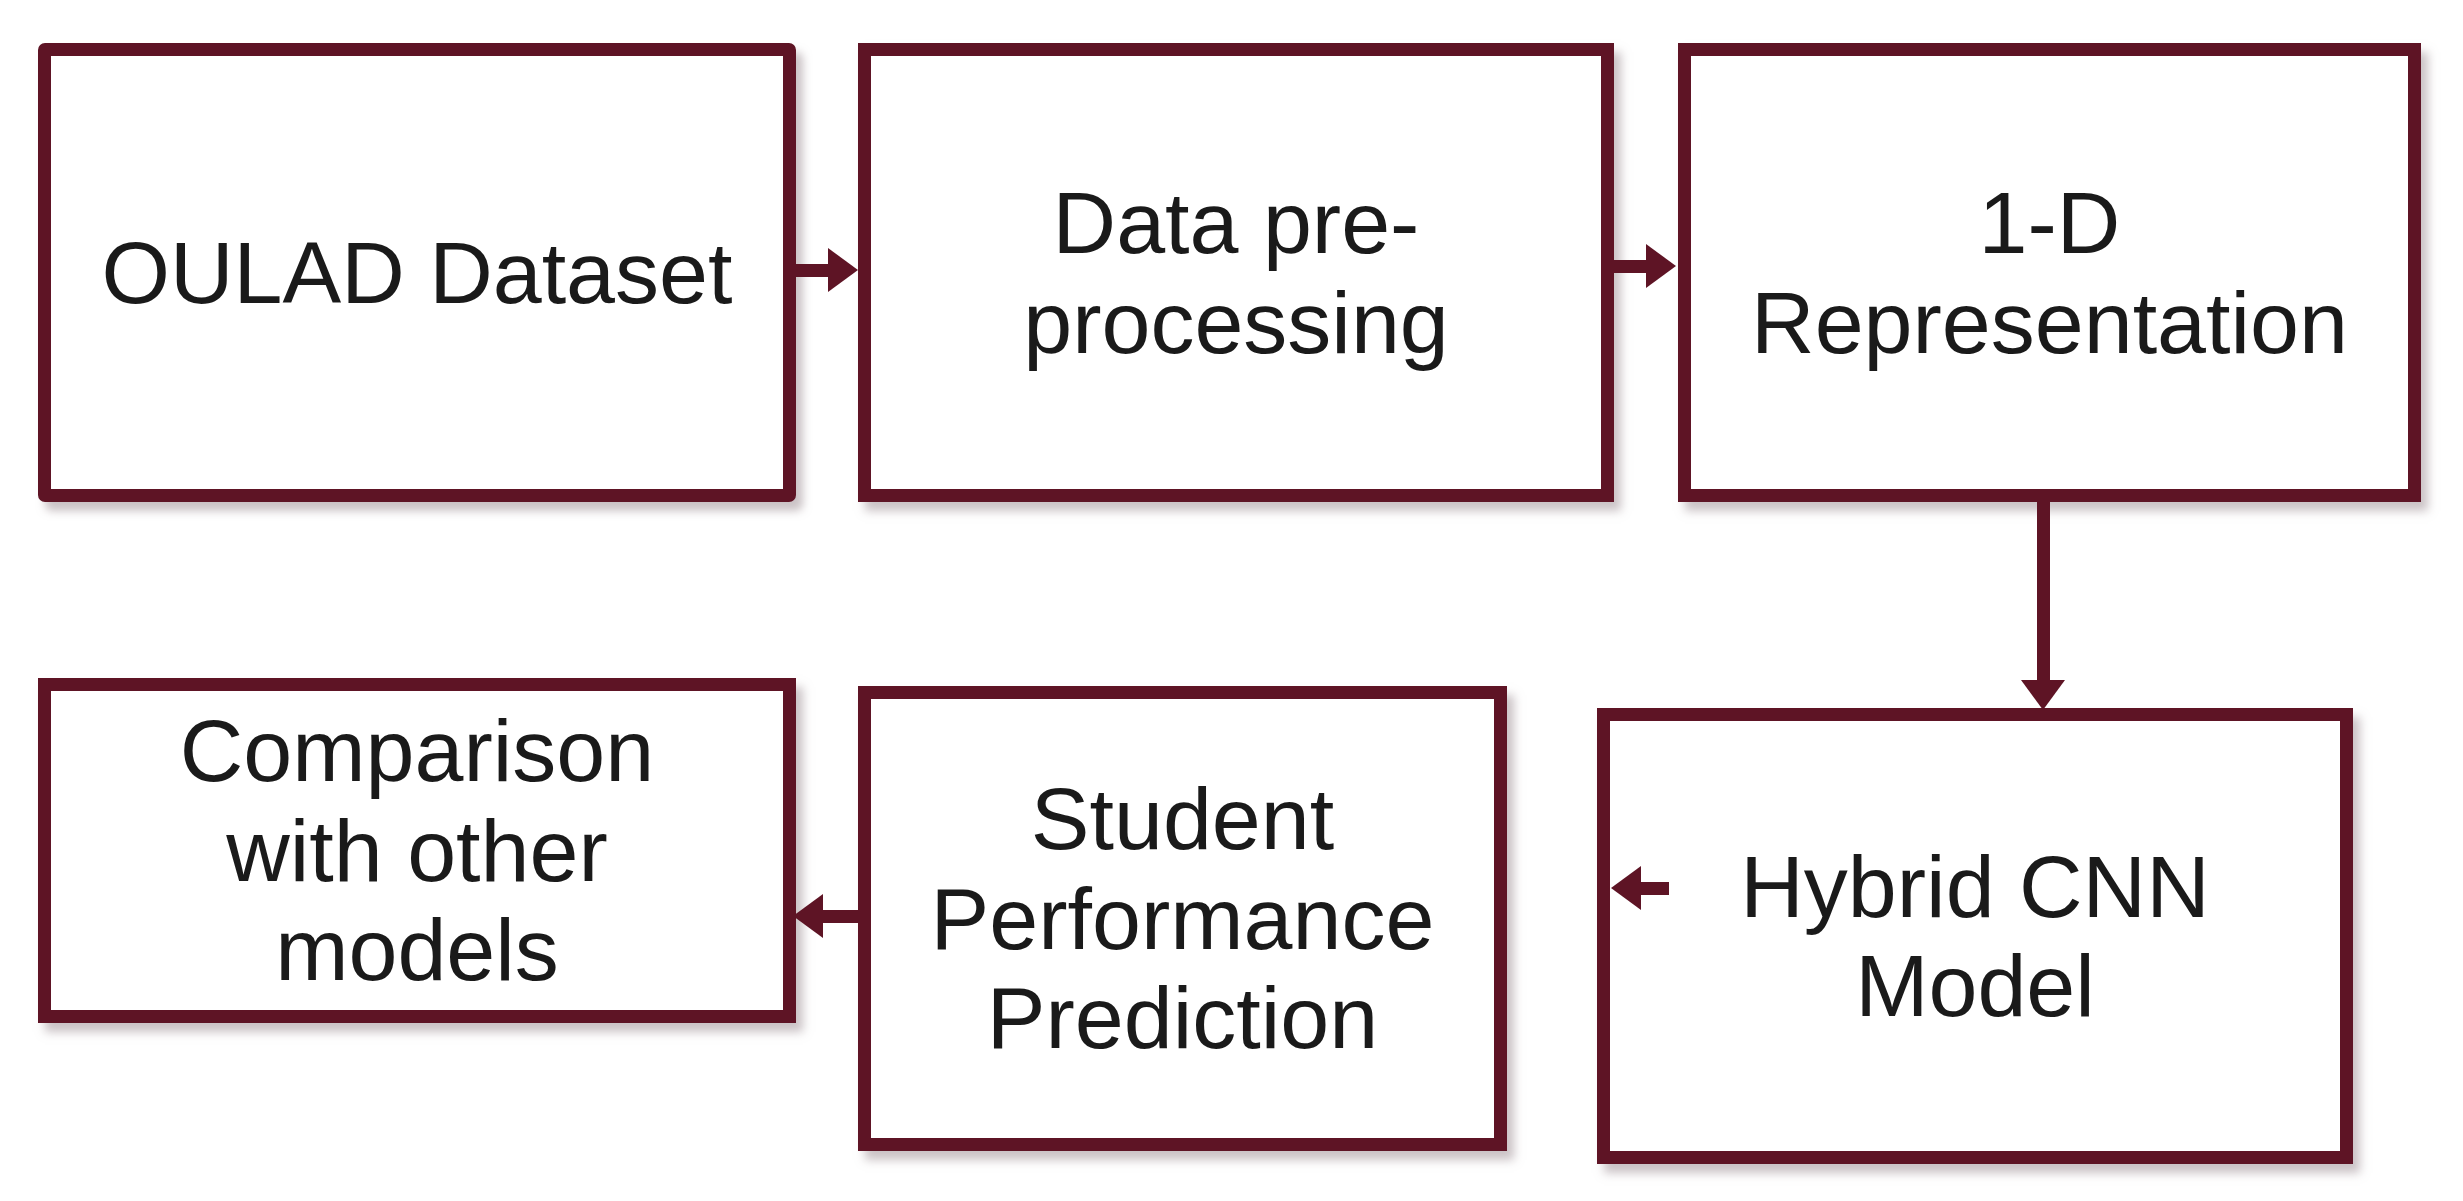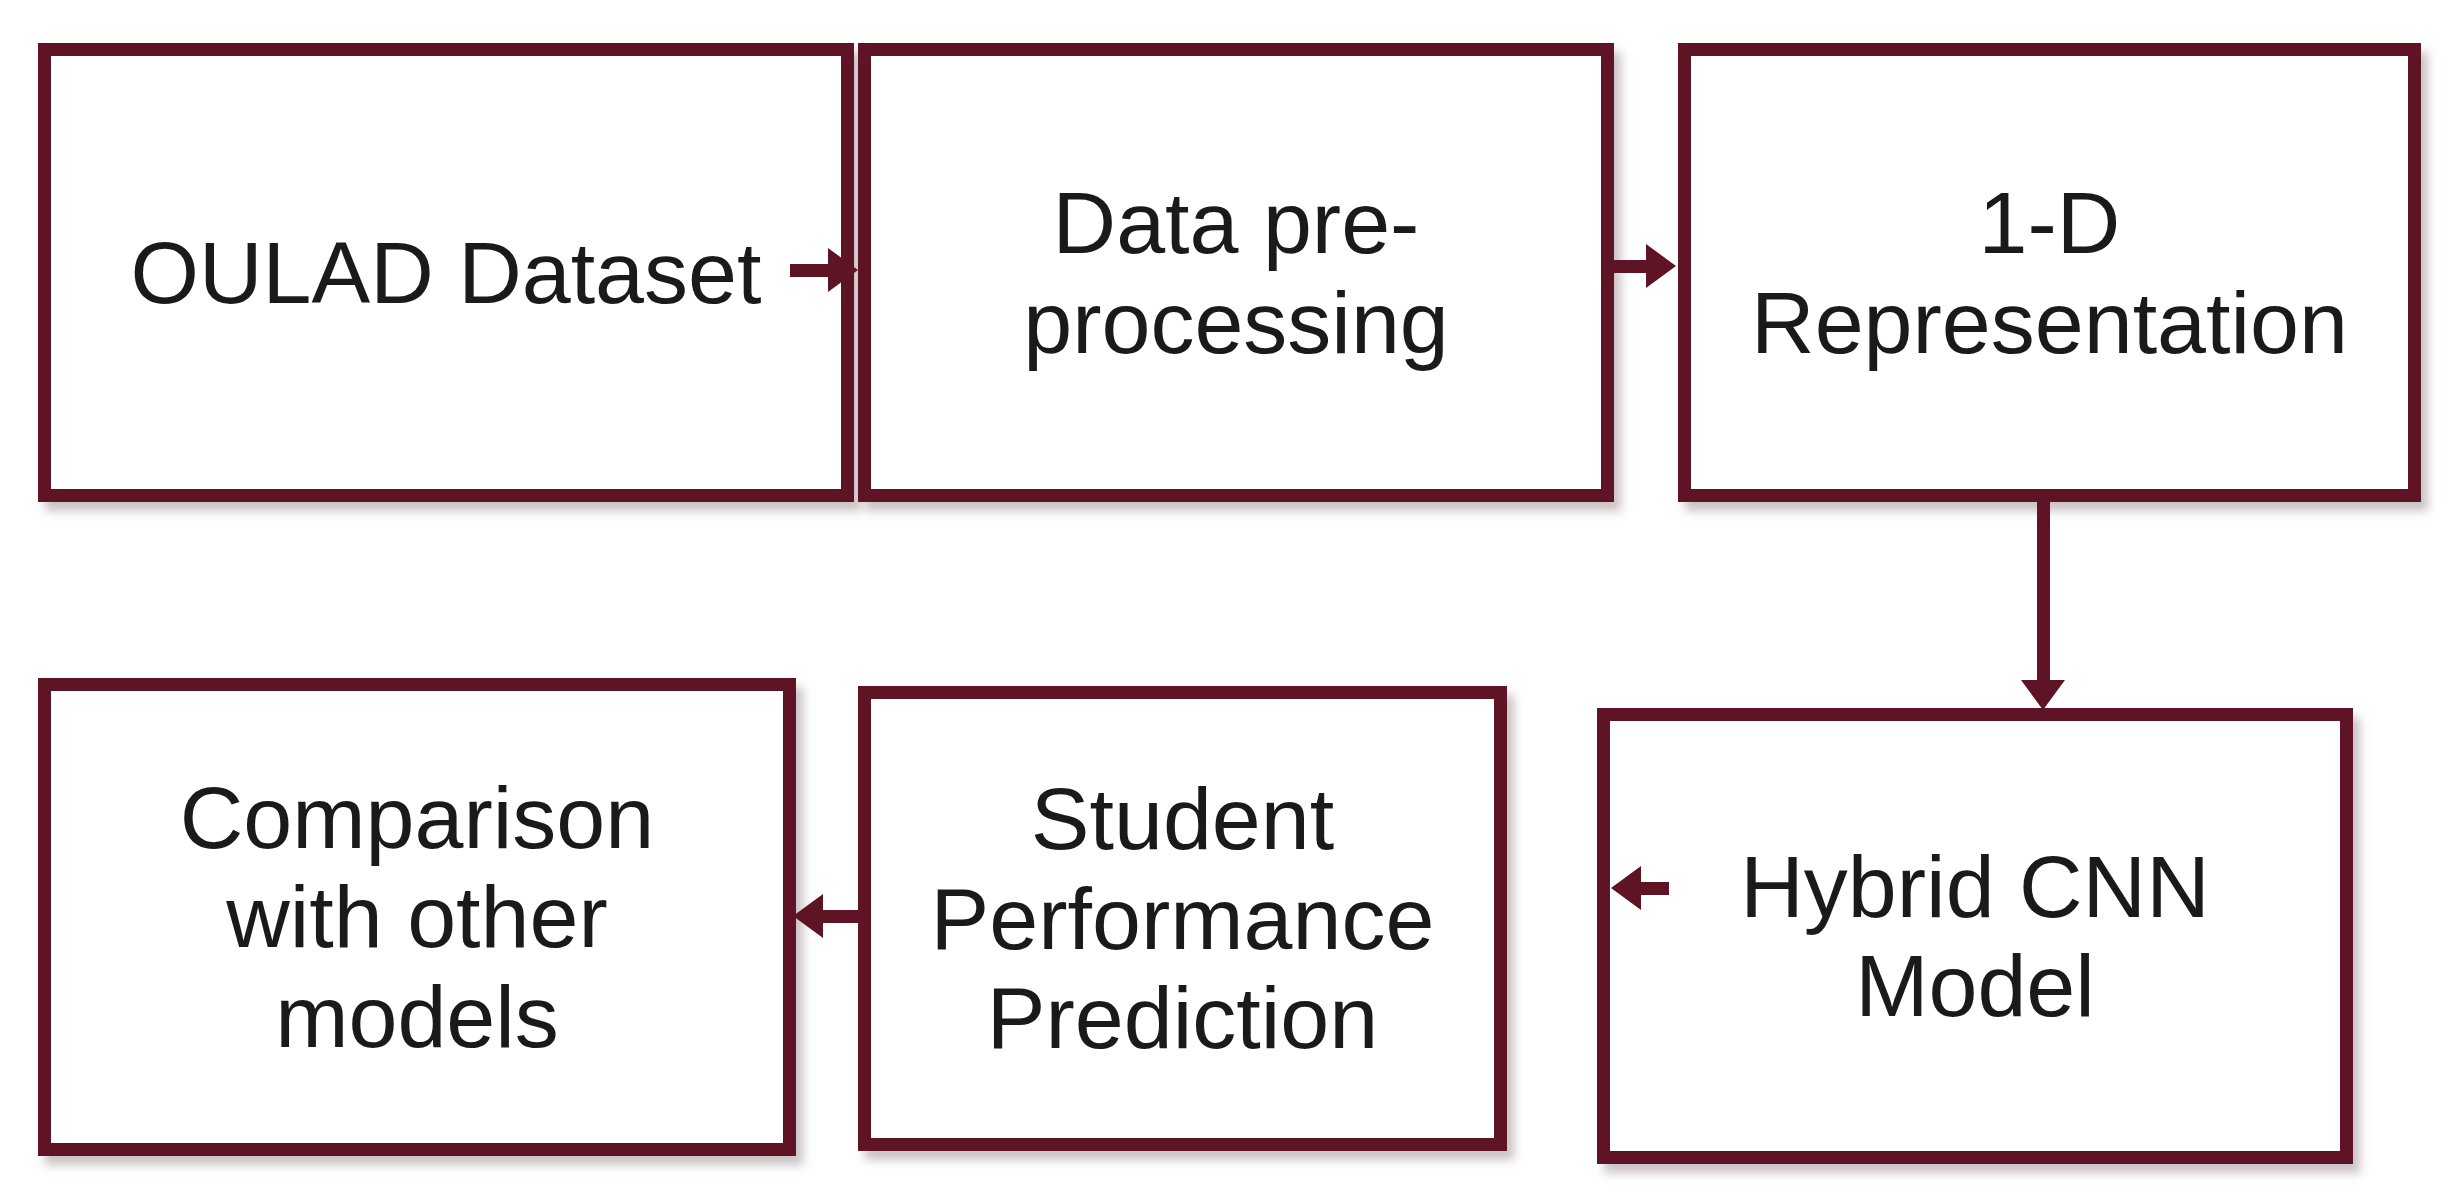--- a/index.html
+++ b/index.html
@@ -29,24 +29,24 @@
     text-align:center;
   }
   .node .label{
     font-size:88px;
     line-height:1.13;
     color:var(--text);
     white-space:pre-line;
     letter-spacing:0px;
   }
   
-  .n1{left:38px;  top:43px;  width:816px; height:459px;}
+  .n1{left:38px;  top:43px;  width:758px; height:459px;border-radius:7px;}
   .n2{left:858px; top:43px;  width:756px; height:459px;}
   .n3{left:1678px;top:43px;  width:743px; height:459px;}
-  .n4{left:38px;  top:678px; width:758px; height:478px;justify-content:center;}
+  .n4{left:38px;  top:678px; width:758px; height:345px;justify-content:center;}
   .n5{left:858px; top:686px; width:649px; height:465px;}
   .n6{left:1597px;top:708px; width:756px; height:456px;}
 
   .edge{position:absolute;}
   .shaft{position:absolute;background:var(--arrow);}
   .head{position:absolute;width:0;height:0;}
   .head.right{border-top:22px solid transparent;border-bottom:22px solid transparent;border-left:30px solid var(--arrow);}
   .head.left {border-top:22px solid transparent;border-bottom:22px solid transparent;border-right:30px solid var(--arrow);}
   .head.down {border-left:22px solid transparent;border-right:22px solid transparent;border-top:30px solid var(--arrow);}
 

